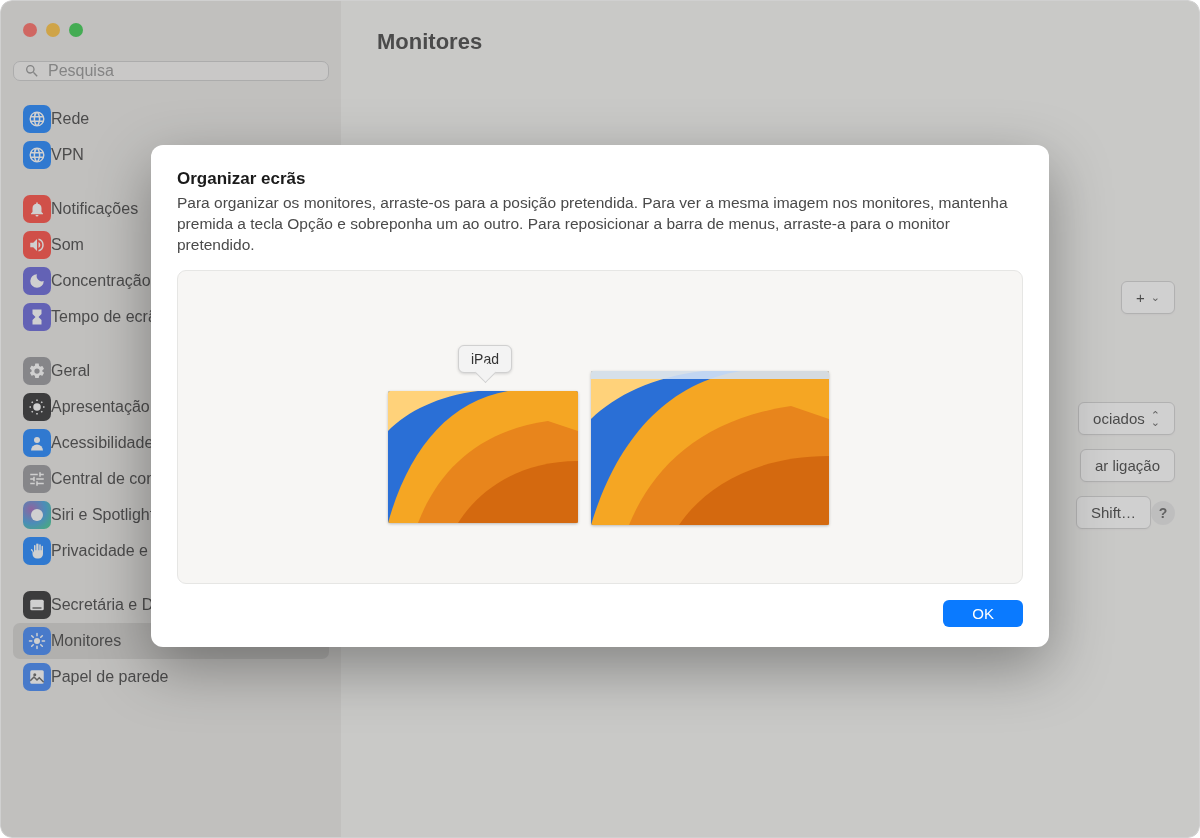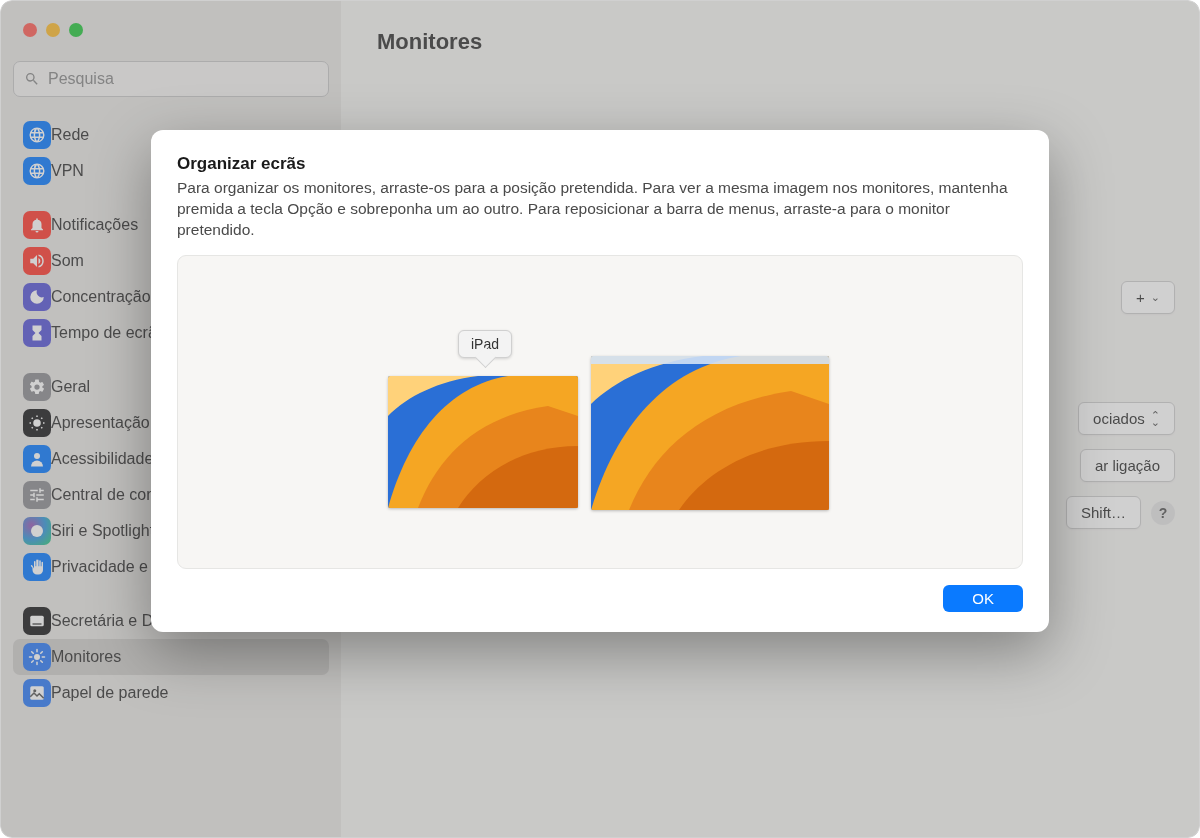--- a/index.html
+++ b/index.html
@@ -10,21 +10,21 @@
 
     
     .traffic-lights { position: absolute; top: 22px; left: 22px; display: flex; gap: 9px; z-index: 5; }
     .tl { width: 14px; height: 14px; border-radius: 50%; }
     .tl.close { background: #ff5f57; }
     .tl.min { background: #febc2e; }
     .tl.max { background: #28c840; }
 
     
     .sidebar { width: 340px; background: #e8e6e4; padding: 60px 12px 10px 12px; overflow-y: auto; flex-shrink: 0; }
-    .search { display: flex; align-items: center; gap: 8px; background: #ffffff80; border: 1px solid #c8c8c8; border-radius: 7px; padding: 8px 10px; margin-bottom: 20px; color: #8a8a8a; font-size: 16px; height: 36px; }
+    .search { display: flex; align-items: center; gap: 8px; background: #ffffff80; border: 1px solid #c8c8c8; border-radius: 7px; padding: 8px 10px; margin-bottom: 20px; color: #8a8a8a; font-size: 16px; height: 20px; }
     .search svg { width: 16px; height: 16px; fill: #8a8a8a; }
     .side-item { display: flex; align-items: center; gap: 0; padding: 6px 10px; border-radius: 7px; color: #333; font-size: 16px; cursor: default; height: 36px; }
     .side-item.selected { background: #d0cecb; }
     .side-group-gap { height: 18px; }
     .side-icon { width: 28px; height: 28px; border-radius: 7px; display: flex; align-items: center; justify-content: center; flex-shrink: 0; }
     .side-icon svg { width: 18px; height: 18px; fill: #fff; }
     .ic-blue { background: #0a7aff; }
     .ic-red { background: #ff3b30; }
     .ic-purple { background: #5856d6; }
     .ic-gray { background: #8e8e93; }
@@ -32,28 +32,28 @@
     .ic-teal { background: #2f7cf6; }
     .ic-siri { background: radial-gradient(circle at 30% 30%, #9b59b6, #3498db, #2ecc71); }
     .ic-hand { background: #0a7aff; }
 
     
     .content { flex: 1; padding: 28px 24px 10px 36px; background: #f5f4f2; position: relative; }
     .content h1 { font-size: 22px; font-weight: 700; color: #333; margin-bottom: 30px; }
     .right-controls { position: absolute; right: 24px; top: 280px; display: flex; flex-direction: column; gap: 14px; align-items: flex-end; }
     .pill-btn { background: #fff; border: 1px solid #d0d0d0; border-radius: 6px; padding: 7px 14px; font-size: 15px; color: #333; display: flex; align-items: center; gap: 6px; box-shadow: 0 1px 2px rgba(0,0,0,0.04); }
     .upv { font-size: 11px; line-height: 7px; color: #555; display: flex; flex-direction: column; }
-    .rc-row { display: flex; gap: 10px; align-items: center; }
+    .rc-row { display: flex; gap: 0; align-items: center; }
     .help-badge { width: 24px; height: 24px; border-radius: 50%; background: #e4e4e4; color: #555; display: flex; align-items: center; justify-content: center; font-size: 14px; font-weight: 600; }
 
     
     .dim { position: absolute; inset: 0; background: rgba(120,120,120,0.35); z-index: 50; }
 
     
-    .sheet { position: absolute; left: 150px; right: 150px; top: 129px; background: #fff; border-radius: 12px; box-shadow: 0 20px 60px rgba(0,0,0,0.35); z-index: 60; padding: 24px 26px 20px 26px; }
+    .sheet { position: absolute; left: 150px; right: 150px; top: 144px; background: #fff; border-radius: 12px; box-shadow: 0 20px 60px rgba(0,0,0,0.35); z-index: 60; padding: 24px 26px 20px 26px; }
     .sheet h2 { font-size: 17px; font-weight: 700; color: #1a1a1a; margin-bottom: 4px; }
     .sheet p { font-size: 15.5px; color: #4a4a4a; line-height: 1.35; margin-bottom: 14px; }
     .arrange-area { background: #f7f6f4; border: 1px solid #e6e6e4; border-radius: 9px; height: 314px; position: relative; margin-bottom: 16px; }
 
     
     .disp { position: absolute; border-radius: 2px; overflow: hidden; box-shadow: 0 1px 3px rgba(0,0,0,0.25); cursor: move; }
     .disp .menubar { position: absolute; top: 0; left: 0; right: 0; height: 8px; background: rgba(210,225,245,0.9); }
     .disp1 { left: 210px; top: 120px; width: 190px; height: 132px; }
     .disp2 { left: 413px; top: 100px; width: 238px; height: 154px; }
     .wallpaper-svg { width: 100%; height: 100%; display: block; }

